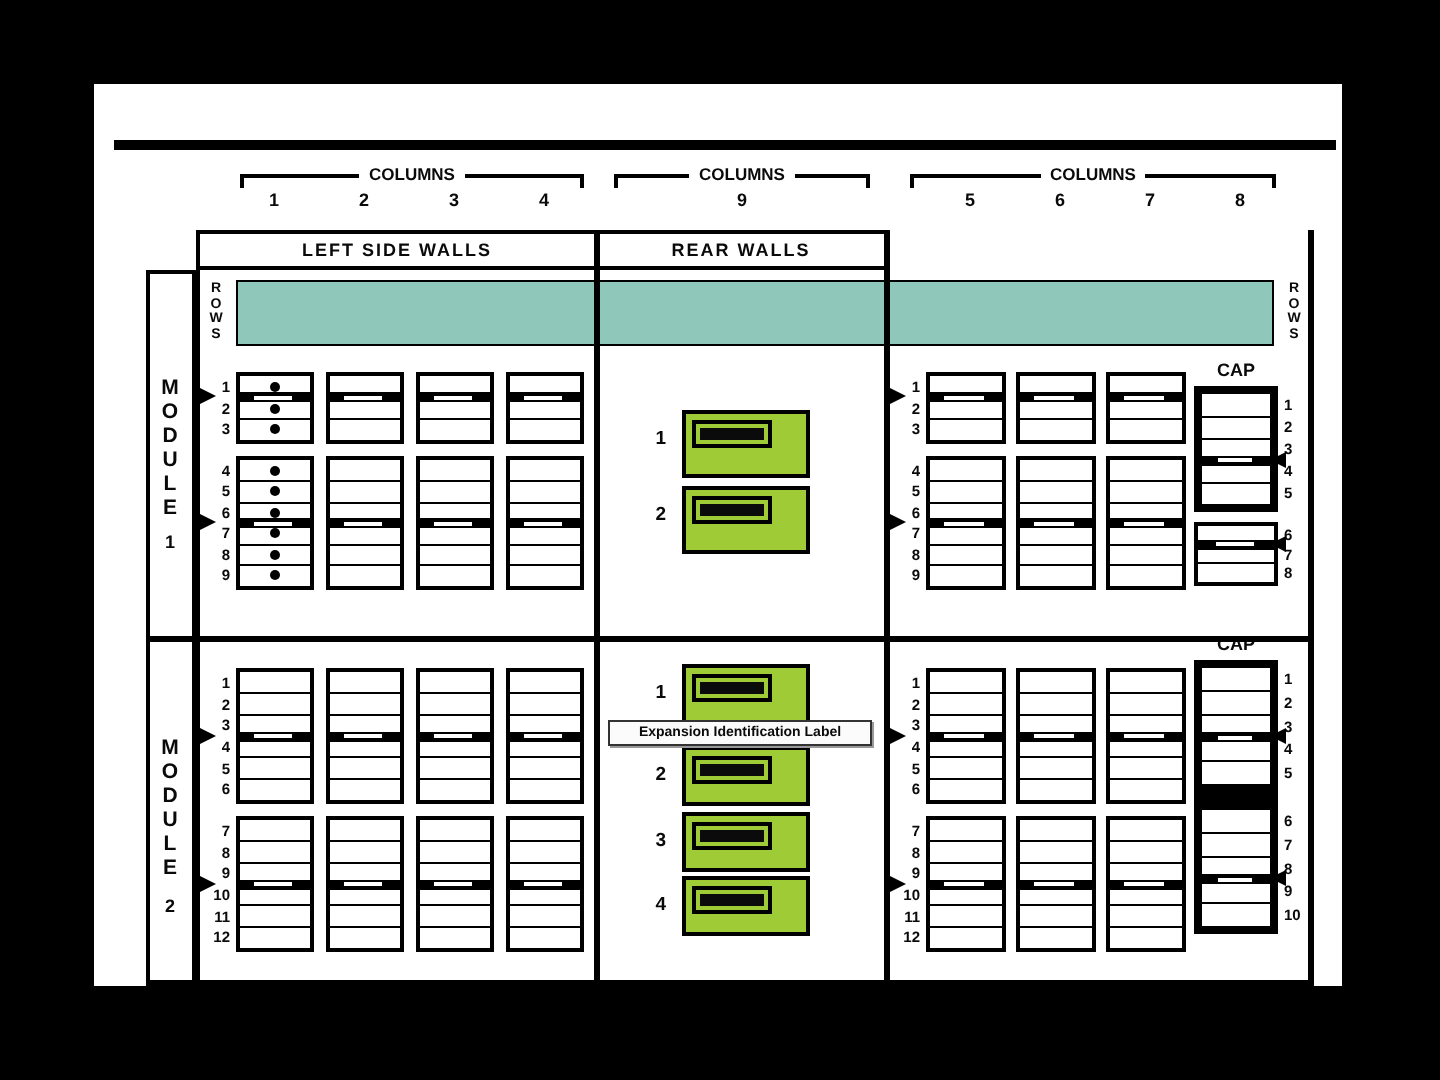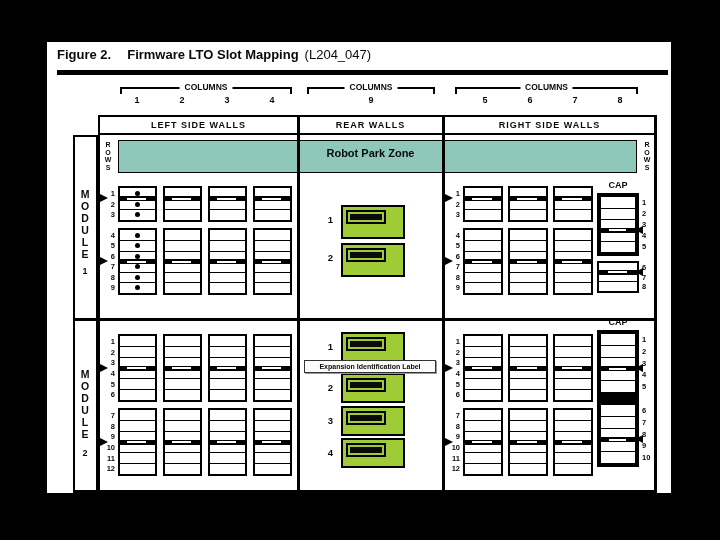--- a/index.html
+++ b/index.html
@@ -42,28 +42,24 @@
   .modcol{border:2px solid #000}
   .exp-label{left:259px;top:320px;width:132px;height:13px;background:#fbfbfb;border:1px solid #333;
              box-shadow:1px 1px 0 #999;z-index:6;font-size:7px;font-weight:bold;text-align:center;
              line-height:11px;white-space:nowrap}
 </style>
 </head>
 <body>
 
 <div class="stage">
   <div class="page" id="fig">
-    <div class="abs title-row">
-      <span class="t-bold">Figure 2.</span><span class="t-main">Firmware LTO Slot Mapping</span><span class="t-code">(L204_047)</span>
-    </div>
     <div class="abs rule" style="left:12px;top:30px;width:611px;height:5px"></div>
     <div class="abs exp-label">Expansion Identification Label</div>
     <div class="page-frame"></div>
   <div class="abs teal-band" style="left: 73px; top: 100px; width: 519px; height: 33px; background: rgb(143, 200, 187);"></div>
-      <div class="abs rpz" style="left: 252px; top: 107px; width: 147px; height: 14px;">Robot Park Zone</div>
       <div class="abs stack" style="left: 55px; top: 101px; width: 16px; font-size: 7px; line-height: 7.5px;">
         <div>R</div>
         <div>O</div>
         <div>W</div>
         <div>S</div>
       </div>
       <div class="abs stack" style="left: 594px; top: 101px; width: 16px; font-size: 7px; line-height: 7.5px;">
         <div>R</div>
         <div>O</div>
         <div>W</div>
@@ -85,21 +81,20 @@
       <div class="abs hline" style="left: 410px; top: 47px; width: 183px; height: 2px;"></div>
       <div class="abs vline" style="left: 410px; top: 47px; width: 2px; height: 7px;"></div>
       <div class="abs vline" style="left: 591px; top: 47px; width: 2px; height: 7px;"></div>
       <div class="abs bracket-label" style="left: 501.5px; top: 42px;">COLUMNS</div>
       <div class="abs colnum" style="left: 430px; top: 55px; width: 20px; height: 11px;">5</div>
       <div class="abs colnum" style="left: 475px; top: 55px; width: 20px; height: 11px;">6</div>
       <div class="abs colnum" style="left: 520px; top: 55px; width: 20px; height: 11px;">7</div>
       <div class="abs colnum" style="left: 565px; top: 55px; width: 20px; height: 11px;">8</div>
       <div class="abs wallhdr" style="left: 252px; top: 75px; width: 147px; height: 20px;">REAR WALLS</div>
       <div class="abs wallhdr" style="left: 53px; top: 75px; width: 201px; height: 20px;">LEFT SIDE WALLS</div>
-      <div class="abs wallhdr" style="left: 397px; top: 75px; width: 215px; height: 20px;">RIGHT SIDE WALLS</div>
       <div class="abs stack" style="left: 32px; top: 148px; width: 16px; font-size: 10.5px; line-height: 12px;">
         <div>M</div>
         <div>O</div>
         <div>D</div>
         <div>U</div>
         <div>L</div>
         <div>E</div>
       </div>
       <div class="abs colnum" style="left: 32px; top: 226px; width: 16px; height: 12px;">1</div>
       <div class="abs rownum ra" style="left: 56px; top: 148.833px; width: 14px; height: 9px;">1</div>

